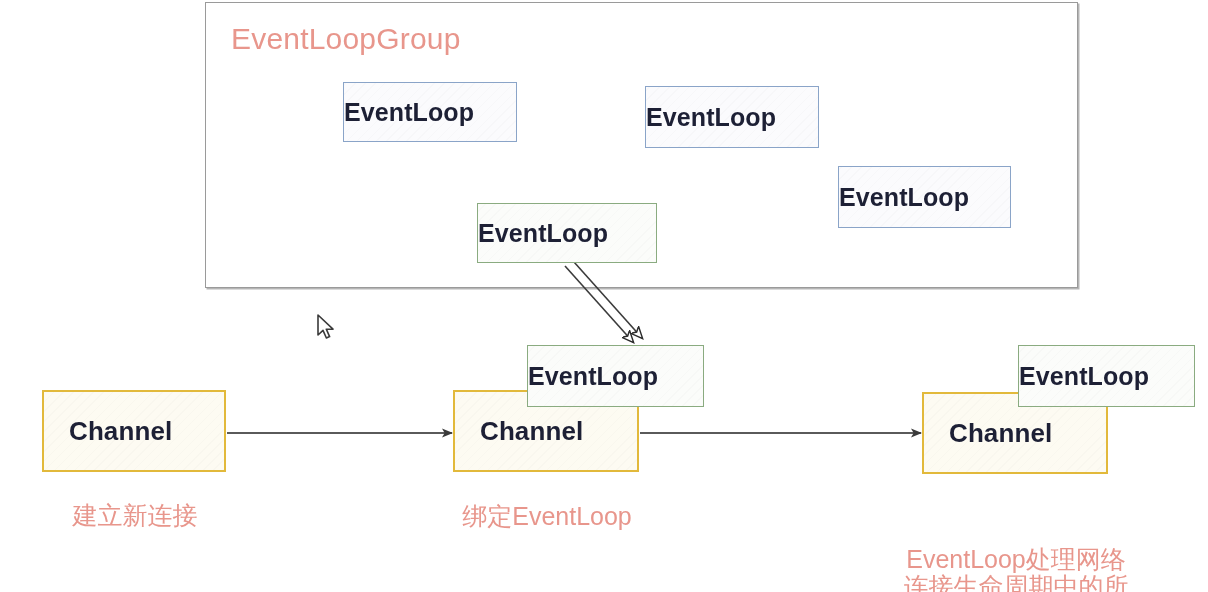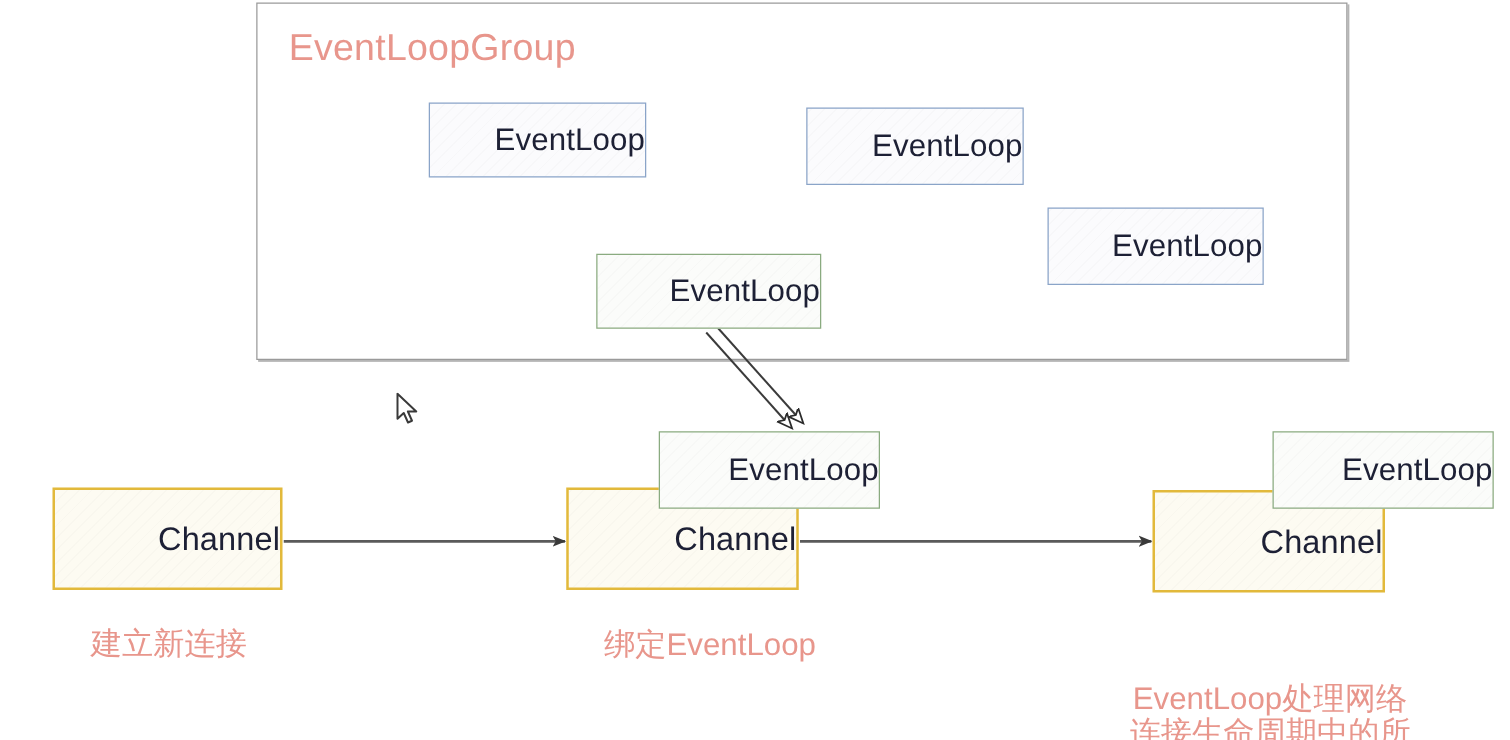--- a/index.html
+++ b/index.html
@@ -39,46 +39,48 @@
     letter-spacing: 0.2px;
     white-space: nowrap;
   }
 
   
   .node {
     position: absolute;
     box-sizing: border-box;
     display: flex;
     align-items: center;
-    justify-content: flex-end;
+    justify-content: flex-start;
     white-space: nowrap;
     background:
       repeating-linear-gradient(-45deg,
         rgba(0,0,0,0.016) 0px,
         rgba(0,0,0,0.016) 1px,
         rgba(0,0,0,0) 1px,
         rgba(0,0,0,0) 7px);
+    font-weight: bold;
   }
   .node .node-label {
     font-size: 25px;
     color: #1d2035;
     letter-spacing: 0.1px;
   }
 
   .node.blue {
     border: 1.5px solid #8aa4c8;
     background-color: #fbfbfd;
   }
   .node.green {
     border: 1.5px solid #8aab80;
     background-color: #fbfcfa;
   }
   .node.channel {
     border: 2px solid #e2b93b;
     background-color: #fdfbf2;
+    padding-left: 25px;
   }
   .node.channel .node-label {
     font-size: 26px;
   }
 
   
   .caption {
     position: absolute;
     color: #e8968c;
     font-size: 25px;
@@ -152,21 +154,21 @@
       <div class="node channel" style="left: 453px; top: 390px; width: 186px; height: 82px;">
         <span class="node-label">Channel</span>
       </div>
       <div class="node channel" style="left: 922px; top: 392px; width: 186px; height: 82px;">
         <span class="node-label">Channel</span>
       </div>
     </div>
 
   <div id="caption-host">
       <div class="caption" style="left: 44px; top: 502px; width: 182px;">建立新连接</div>
-      <div class="caption" style="left: 460px; top: 503px; width: 216px;">绑定EventLoop</div>
+      <div class="caption" style="left: 439px; top: 503px; width: 216px;">绑定EventLoop</div>
       <div class="caption" style="left: 896px; top: 498px; width: 240px; margin-top: 48px;">EventLoop处理网络
 连接生命周期中的所
 有I/O事件</div>
     </div>
 
   <div class="cursor" id="cursor-host" style="left: 316px; top: 314px;">
     <svg viewBox="0 0 22 28" xmlns="http://www.w3.org/2000/svg">
       <path d="M2 1 L2 21 L7 16.4 L10.4 24 L13.6 22.6 L10.3 15.2 L17 15.2 Z" fill="#ffffff" stroke="#3a3a3a" stroke-width="1.6" stroke-linejoin="round"></path>
     </svg>
   </div>

